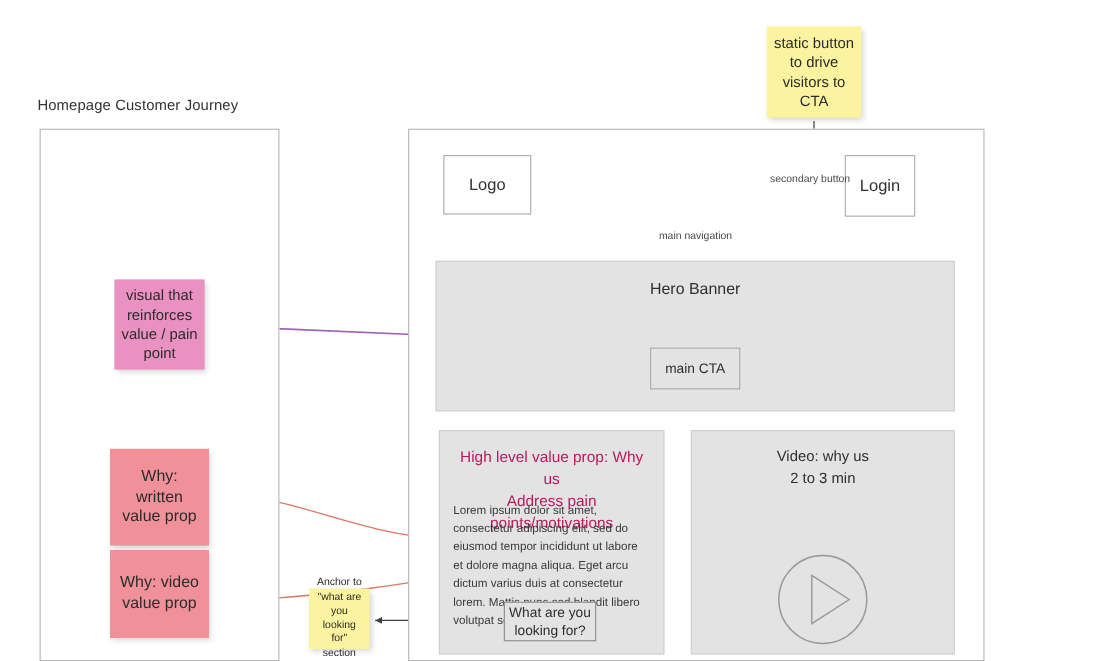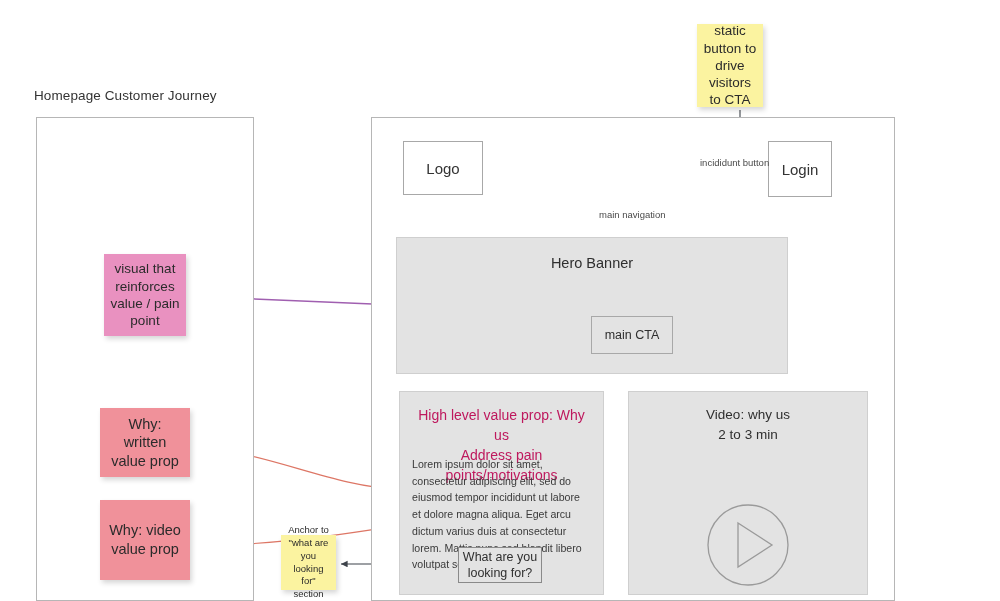--- a/index.html
+++ b/index.html
@@ -57,23 +57,23 @@
     font-size: 14.5px;
     color: #2b2b2b;
   }
   .sticky-small {
     background: #fbf3a0;
     font-size: 9.5px;
     color: #2b2b2b;
     line-height: 1.35;
   }
 
-  .note-cta     { left: 697px; top: 24px;  width: 66px;  height: 83px; }
+  .note-cta     { left: 697px; top: 24px;  width: 86px;  height: 83px; }
   .note-visual  { left: 104px; top: 254px; width: 82px;  height: 82px; }
-  .note-written { left: 100px; top: 408px; width: 90px;  height: 69px; }
+  .note-written { left: 100px; top: 408px; width: 90px;  height: 88px; }
   .note-video   { left: 100px; top: 500px; width: 90px;  height: 80px; }
   .note-anchor  { left: 281px; top: 535px; width: 55px;  height: 55px; }
 
   
   .wf-box {
     border: 1px solid #a8a8a8;
     background: #ffffff;
     display: flex; align-items: center; justify-content: center;
     text-align: center;
     font-size: 15px;
@@ -88,21 +88,21 @@
     white-space: nowrap;
   }
   .lbl-secondary { left: 700px; top: 157px; }
   .lbl-mainnav   { left: 599px; top: 209px; }
 
   
   .panel {
     background: #e3e3e3;
     border: 1px solid #cfcfcf;
   }
-  .panel-hero  { left: 396px; top: 237px; width: 392px; height: 137px; padding-left: 44px; }
+  .panel-hero  { left: 396px; top: 237px; width: 472px; height: 137px; padding-left: 44px; }
   .panel-value { left: 399px; top: 391px; width: 205px; height: 204px; }
   .panel-video { left: 628px; top: 391px; width: 240px; height: 204px; }
 
   .hero-title {
     position: absolute; left: 0; right: 0; top: 17px;
     text-align: center;
     font-size: 14.5px;
     color: #2f2f2f;
   }
   .hero-cta {
@@ -200,21 +200,21 @@
   <div class="abs sticky sticky-salmon note-written">Why: written value prop</div>
 
   <div class="abs sticky sticky-salmon note-video">Why: video value prop</div>
 
   <div class="abs sticky sticky-small note-anchor">Anchor to "what are you looking for" section</div>
 
   <div class="abs wf-box box-logo">Logo</div>
 
   <div class="abs wf-box box-login">Login</div>
 
-  <div class="abs label-sm lbl-secondary">incididunt button</div>
+  <div class="abs label-sm lbl-secondary">secondary button</div>
 
   <div class="abs label-sm lbl-mainnav">main navigation</div>
 
   <div class="abs panel panel-hero">
     <div class="hero-title">Hero Banner</div>
     <div class="hero-cta">main CTA</div>
   </div>
 
   <div class="abs panel panel-value">
     <div class="panel-heading">

